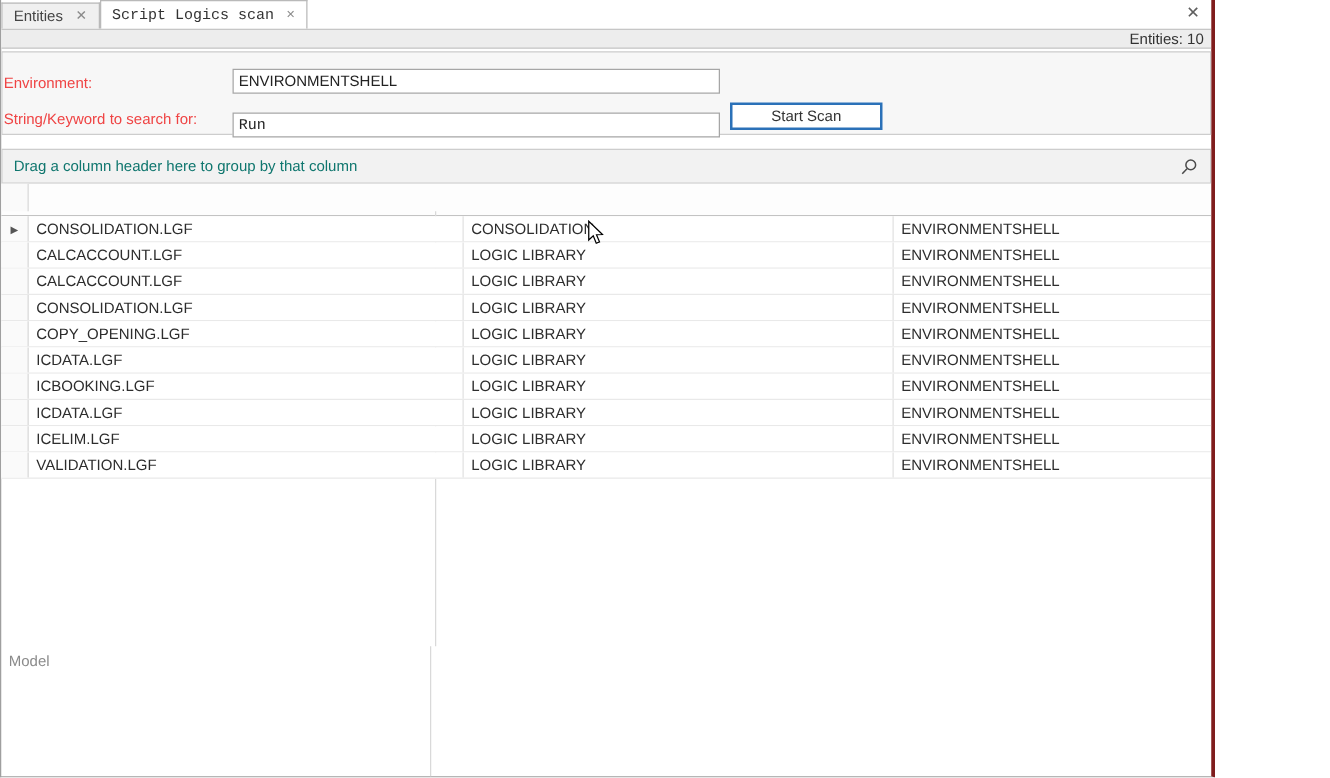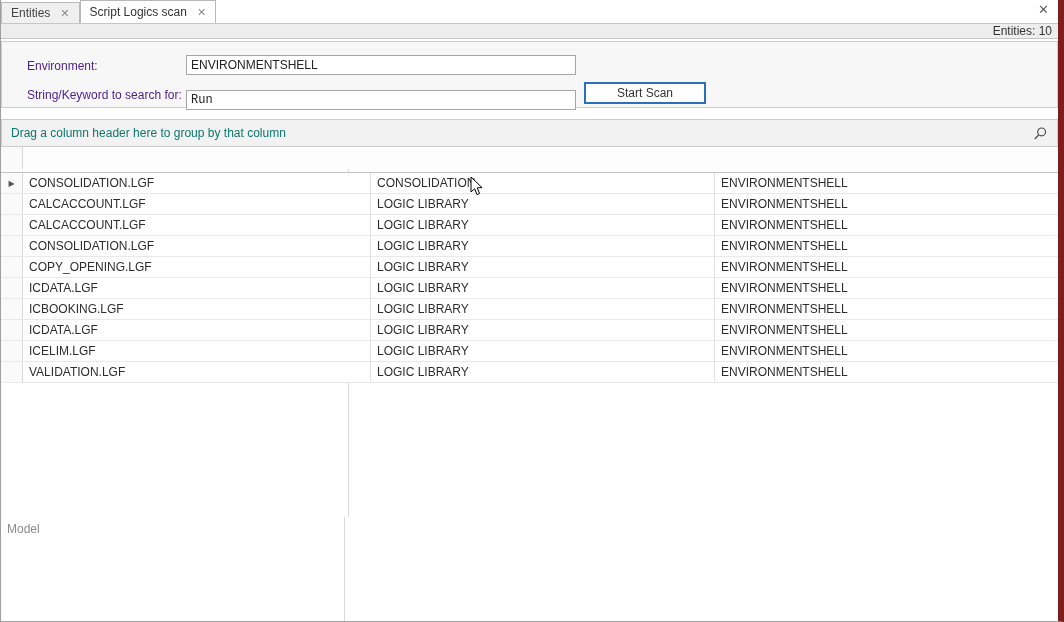--- a/index.html
+++ b/index.html
@@ -4,25 +4,25 @@
 <style>
   * { box-sizing: border-box; margin: 0; padding: 0; }
   html, body { background: #ffffff; }
   body {
     font-family: "Liberation Sans", "DejaVu Sans", sans-serif;
     font-size: 12px;
     color: #333;
   }
   .window {
     position: relative;
-    width: 1064px;
+    width: 972px;
     height: 622px;
     background: #fff;
     border-left: 1px solid #9f9f9f;
-    border-right: 6px solid #7f1d1d;
+    border-right: 3px solid #7f1d1d;
     border-bottom: 1px solid #9f9f9f;
     overflow: hidden;
   }
 
   
   .tabbar {
     position: absolute; top: 0; left: 0; right: 0; height: 23px;
     display: flex; align-items: flex-end;
     background: #fff;
   }
@@ -32,20 +32,21 @@
     background: #f0f0f0;
     border: 1px solid #b9b9b9;
     border-bottom: none;
     color: #444;
     cursor: default;
   }
   .tab.active {
     height: 23px;
     background: #fff;
     color: #333;
+    font-family: Liberation Mono, monospace;
   }
   .tab .closeglyph { color: #8a8a8a; font-size: 11px; line-height: 11px; }
   .window-close {
     position: absolute; top: 3px; right: 9px;
     color: #5f5f5f; font-size: 13px; line-height: 13px;
   }
 
   
   .statusbar {
     position: absolute; top: 23px; left: 0; right: 0; height: 16px;
@@ -57,21 +58,21 @@
     padding-right: 6px;
     color: #333;
   }
 
   
   .form-panel {
     position: absolute; top: 41px; left: 0; right: 0; height: 67px;
     background: #f7f7f7;
     border: 1px solid #cdcdcd;
   }
-  .form-label { position: absolute; left: 25px; color: #4c1d95; }
+  .form-label { position: absolute; left: 1px; color: #ef4444; }
   .label-env { top: 17px; }
   .label-key { top: 46px; }
   .form-input {
     position: absolute; left: 184px; width: 390px; height: 20px;
     border: 1px solid #a6a6a6; background: #fff;
     font-family: "Liberation Sans", "DejaVu Sans", sans-serif;
     font-size: 12px; color: #222; padding: 0 4px;
     outline: none;
   }
   .input-env { top: 13px; }

